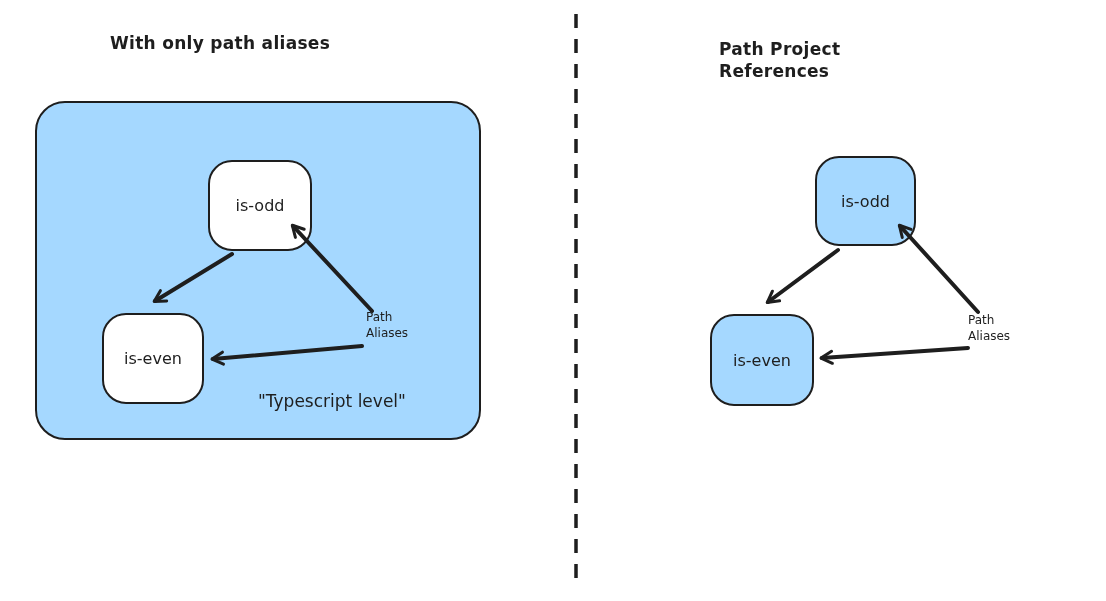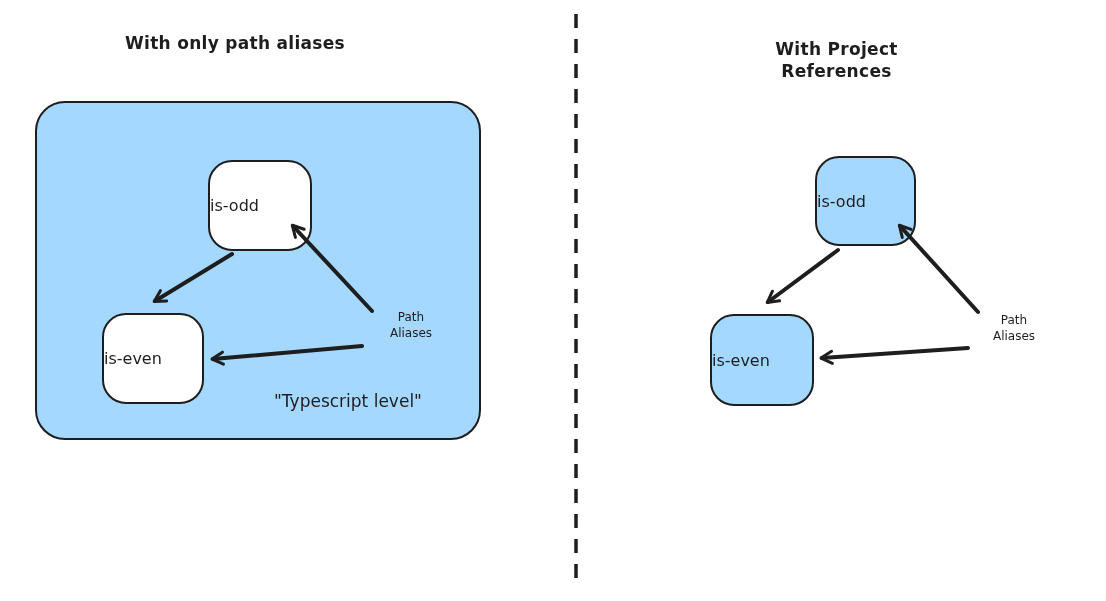--- a/index.html
+++ b/index.html
@@ -9,27 +9,27 @@
   }
   html,body{margin:0;padding:0;background:#fff;}
   .canvas{
     position:relative;
     width:1106px;height:601px;
     background:var(--bg);
     font-family:"DejaVu Sans", sans-serif;
     color:var(--stroke);
     overflow:hidden;
   }
-  .txt{position:absolute;text-align:center;line-height:1.3;}
+  .txt{position:absolute;line-height:1.3;}
   .panel-title{font-size:17px;font-weight:600;letter-spacing:.3px;}
   .node{
     position:absolute;
     border:2.5px solid var(--stroke);
     border-radius:24px;
-    display:flex;align-items:center;justify-content:flex-start;
+    display:flex;align-items:center;justify-content:center;
     font-size:16px;font-weight:500;
     box-sizing:border-box;
   }
   .node-white{background:#ffffff;}
   .node-blue{background:var(--blue);}
   .container-blue{
     position:absolute;
     left:35px;top:101px;width:446px;height:339px;
     background:var(--blue);
     border:2.5px solid var(--stroke);
@@ -79,21 +79,21 @@
     <span>is-even</span>
   </div>
 
   <div class="txt annotation" style="left:366px;top:310px;width:90px;">
     <div>Path</div>
     <div>Aliases</div>
   </div>
 
   <div class="txt caption" style="left:258px;top:390px;width:180px;">"Typescript level"</div>
 
-  <div class="txt panel-title" style="left:719px;top:38px;width:235px;">With Project References</div>
+  <div class="txt panel-title" style="left:719px;top:38px;width:235px;">Path Project References</div>
 
   <div class="node node-blue" style="left:815px;top:156px;width:101px;height:90px;">
     <span>is-odd</span>
   </div>
 
   <div class="node node-blue" style="left:710px;top:314px;width:104px;height:92px;">
     <span>is-even</span>
   </div>
 
   <div class="txt annotation" style="left:968px;top:313px;width:92px;">

